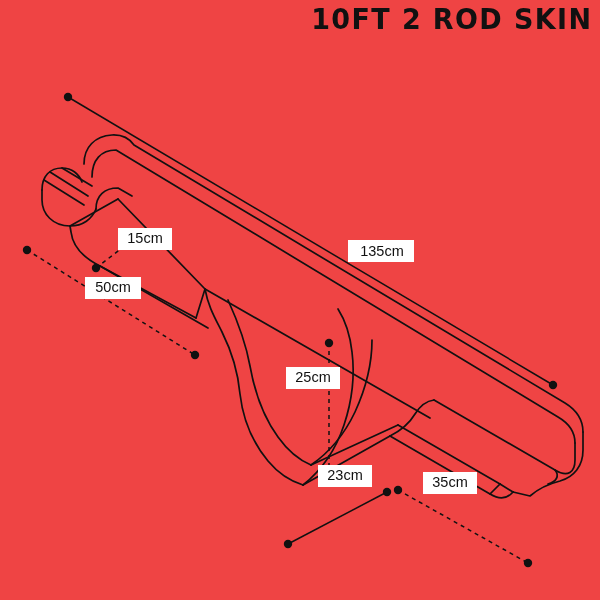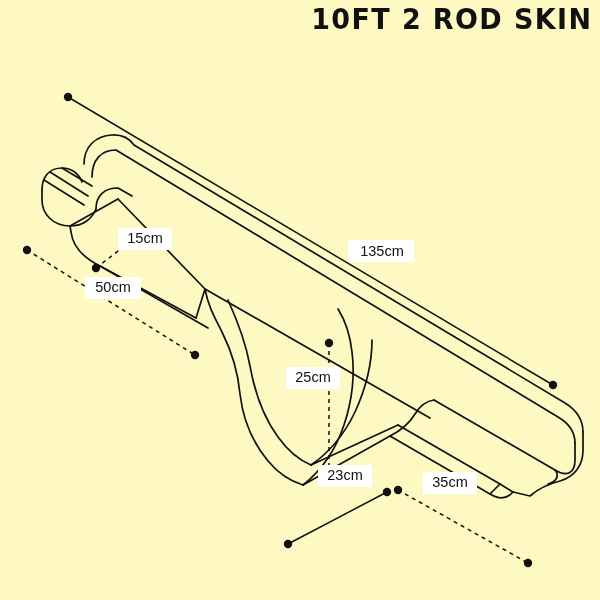--- a/index.html
+++ b/index.html
@@ -12,21 +12,21 @@
     height: 600px;
     position: relative;
     overflow: hidden;
     font-family: "Liberation Sans", sans-serif;
   }
   #page {
     position: absolute;
     left: 0; top: 0;
     width: 600px;
     height: 600px;
-    background: #fef9c3;
+    background: #ef4444;
   }
   
   #title-bar {
     position: absolute;
     left: 0; top: 0;
     width: 600px;
     height: 40px;
   }
   #product-title {
     position: absolute;

